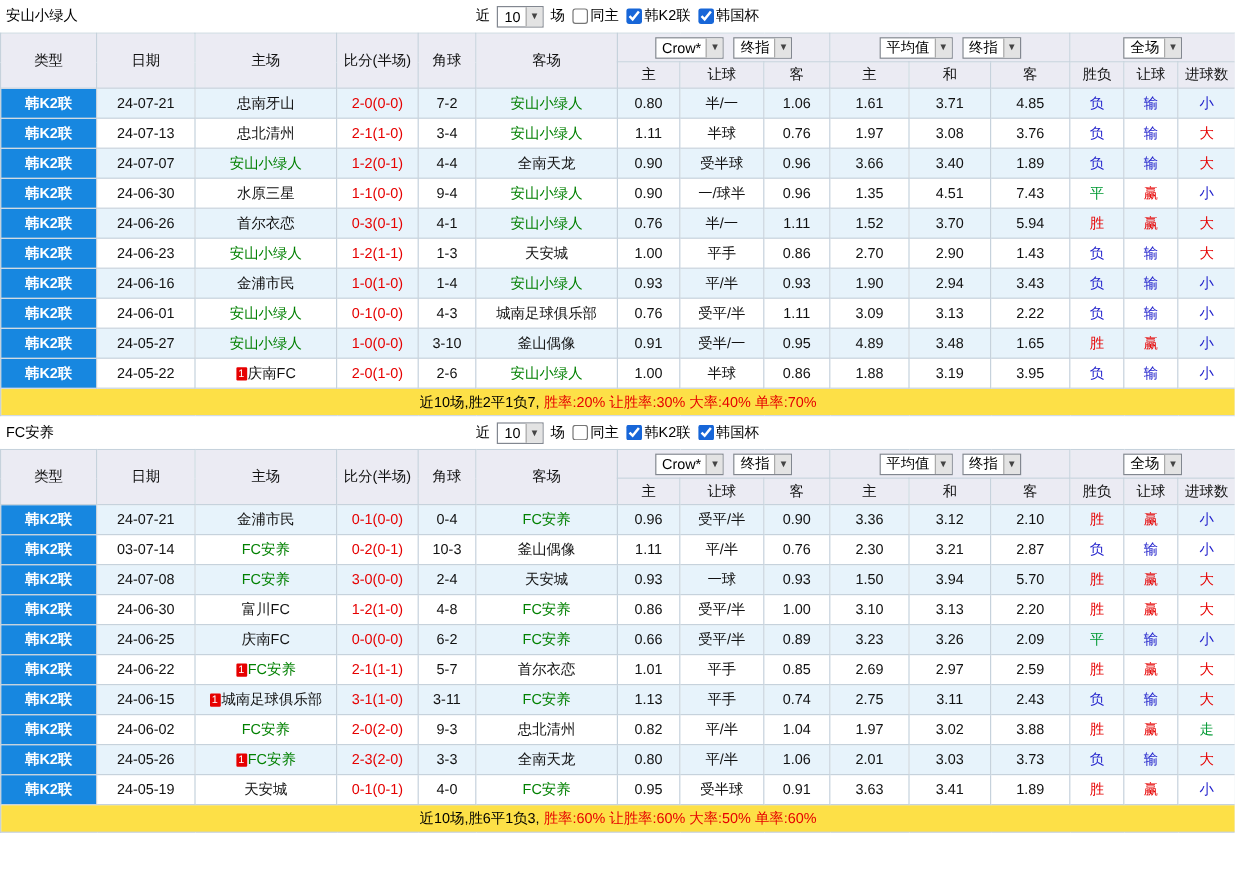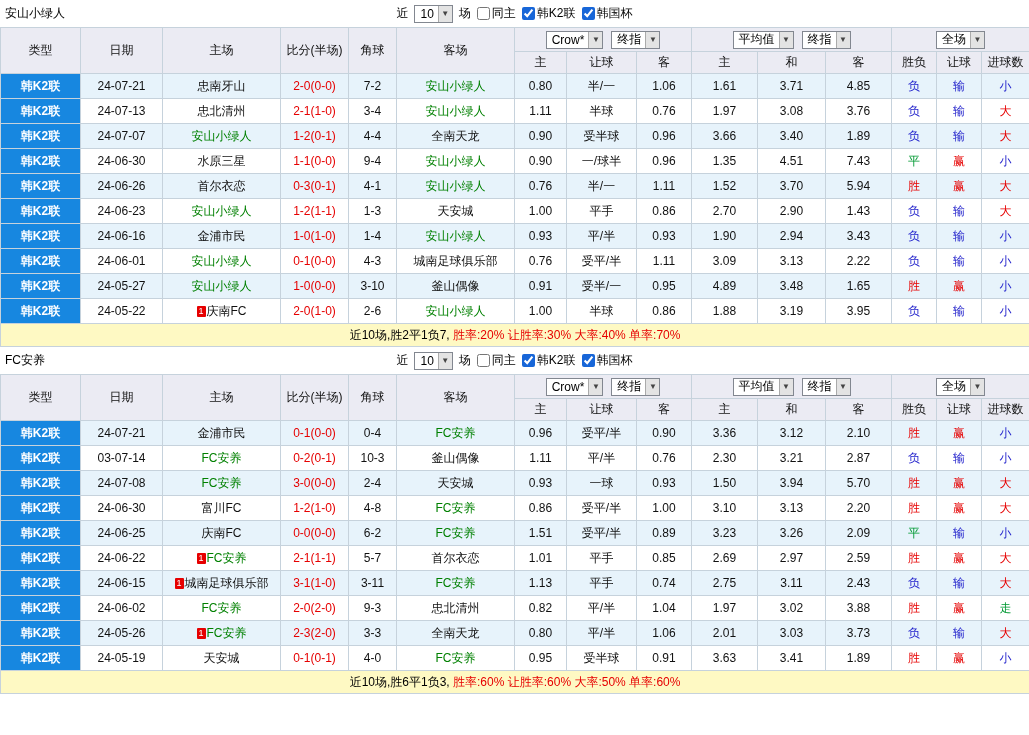--- a/index.html
+++ b/index.html
@@ -36,21 +36,21 @@
   thead th { background:#ebebf3; font-weight:normal; color:#111; height:22px; }
   thead tr.h1 th { height:24px; }
   .selrow { display:flex; justify-content:center; align-items:center; gap:8px; }
   tbody td { height:25px; color:#111; }
   tbody tr.odd td { background:#e7f3fb; }
   tbody tr.even td { background:#ffffff; }
   td.type-cell { background:#1787e0 !important; color:#fff; font-weight:bold; }
   td.score { color:#e60000; }
   .focal { color:#008000; }
   .rc { display:inline-block; background:#e60000; color:#fff; font-size:9px; line-height:11px; min-width:9px; height:11px; border-radius:1px; margin-right:1px; vertical-align:1px; padding:0 1px; }
-  tfoot td { height:23px; background:#fef9c3; color:#000; font-size:12px; }
+  tfoot td { height:23px; background:#fde047; color:#000; font-size:12px; }
   tfoot .stats { color:#e60000; }
 </style>
 </head>
 <body>
 
 <div class="app">
 
 
   <div id="sections-root">
     <div class="section">
@@ -495,21 +495,21 @@
               <td style="color: rgb(230, 0, 0);">赢</td>
               <td style="color: rgb(230, 0, 0);">大</td>
             </tr>
             <tr class="odd">
               <td class="type-cell">韩K2联</td>
               <td>24-06-25</td>
               <td><span>庆南FC</span></td>
               <td class="score">0-0(0-0)</td>
               <td>6-2</td>
               <td><span class="focal">FC安养</span></td>
-              <td>1.51</td>
+              <td>0.66</td>
               <td>受平/半</td>
               <td>0.89</td>
               <td>3.23</td>
               <td>3.26</td>
               <td>2.09</td>
               <td style="color: rgb(0, 153, 51);">平</td>
               <td style="color: rgb(34, 34, 204);">输</td>
               <td style="color: rgb(34, 34, 204);">小</td>
             </tr>
             <tr class="even">

